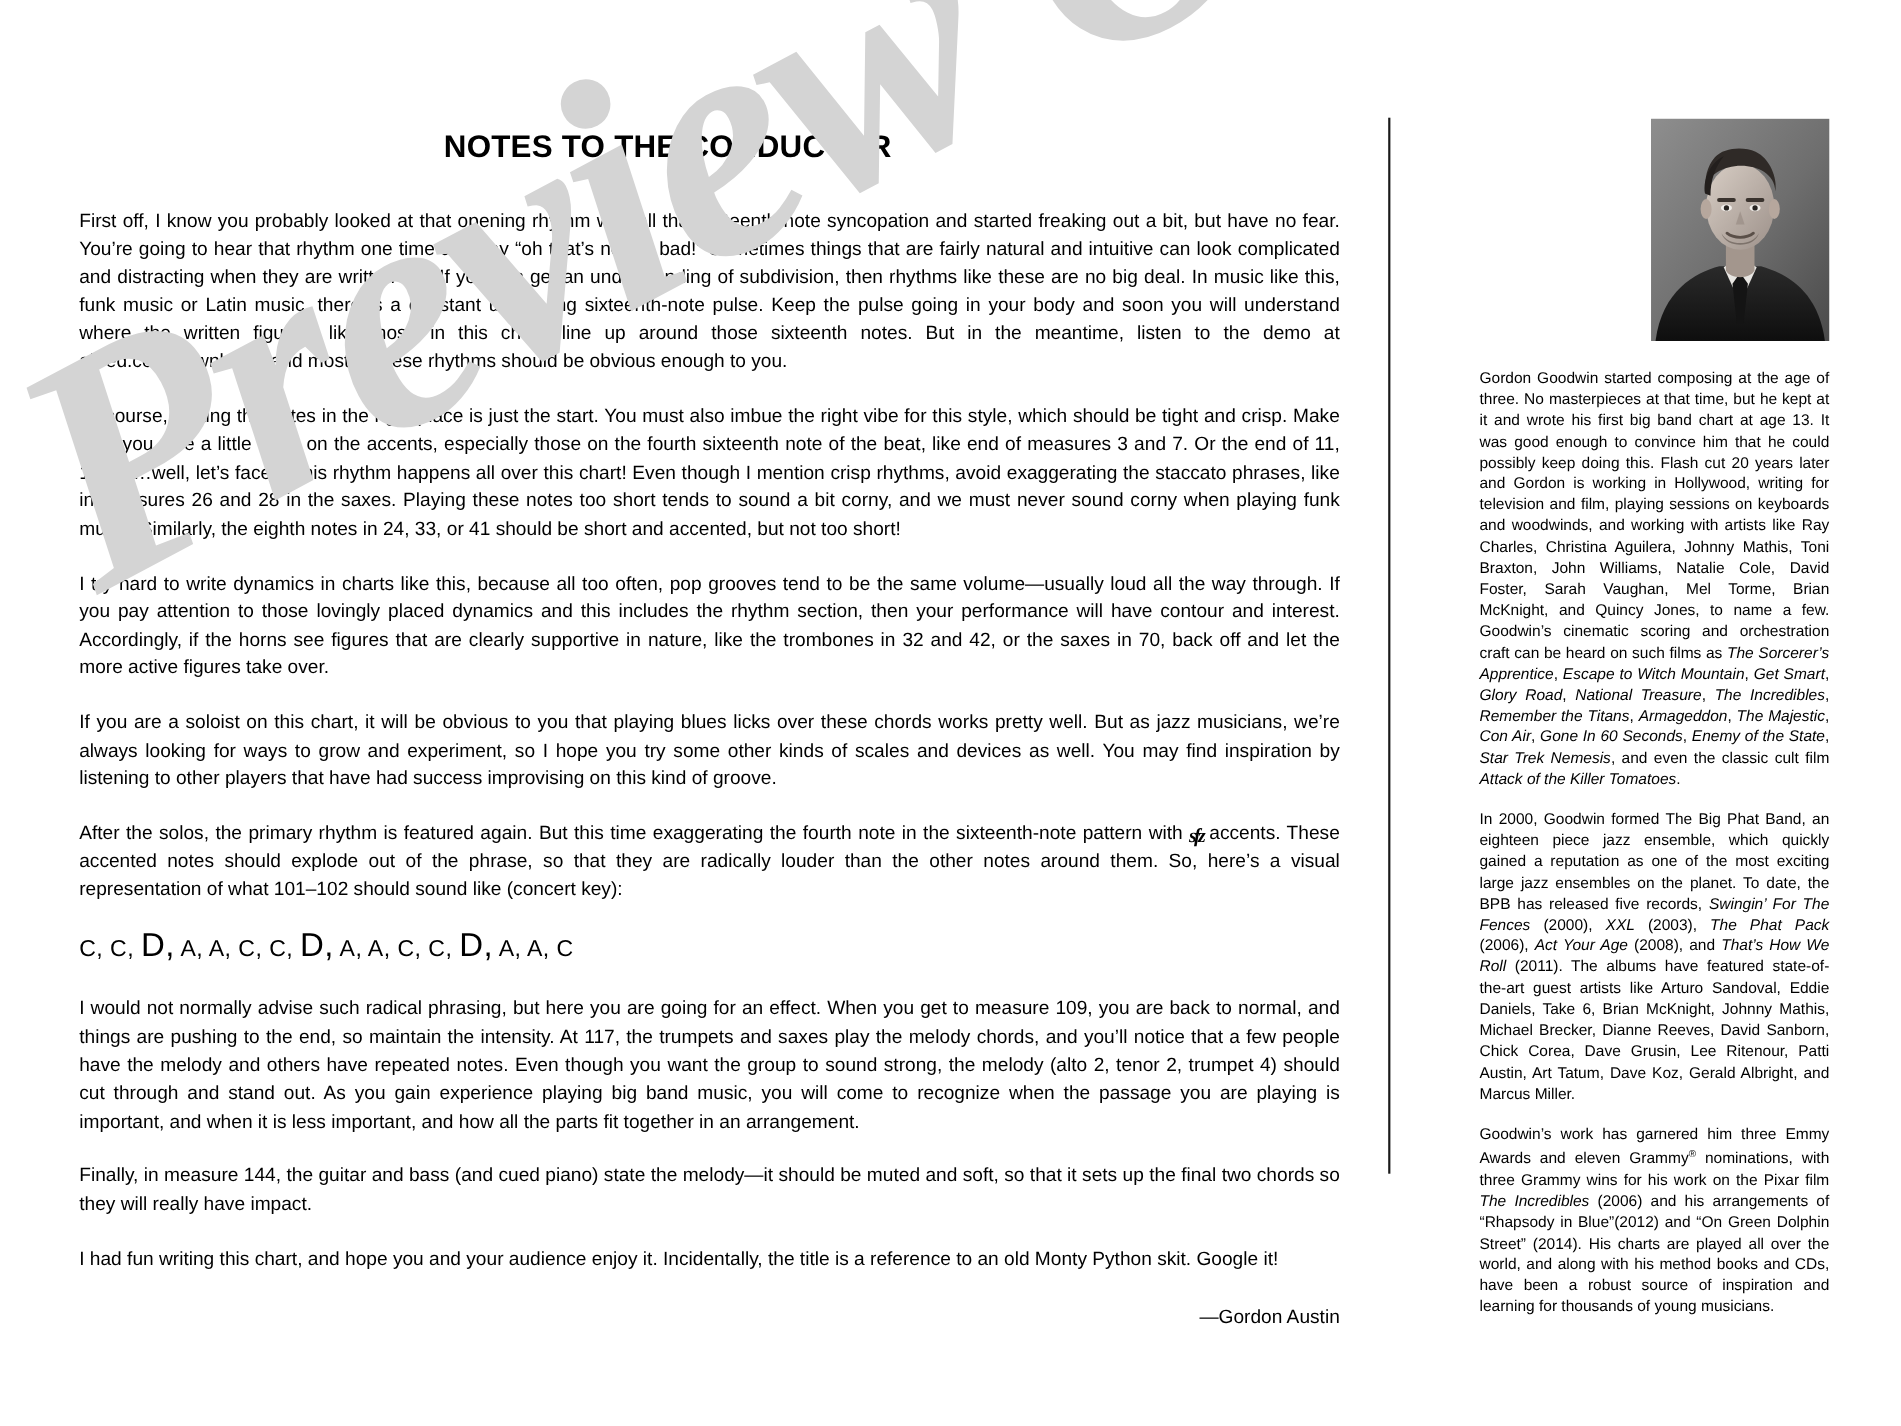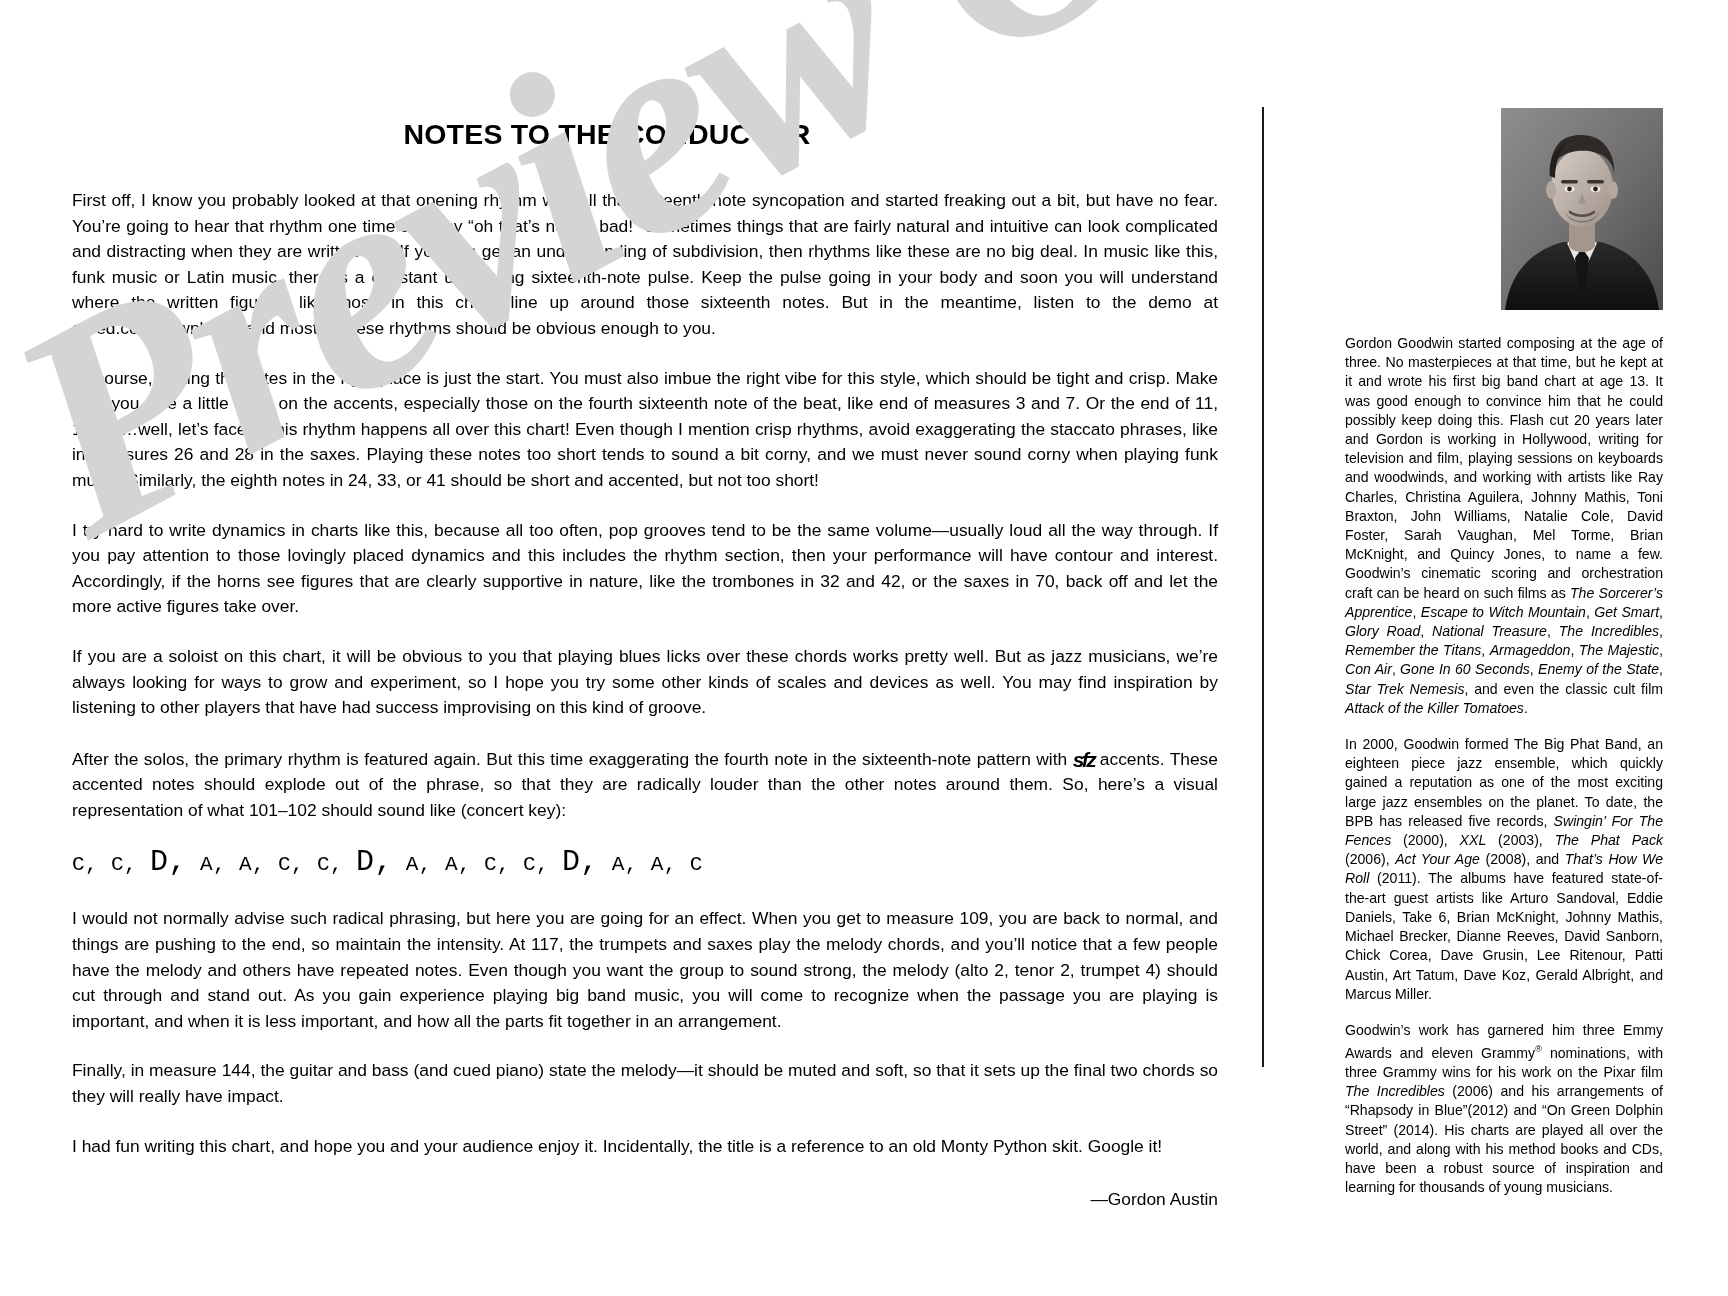--- a/index.html
+++ b/index.html
@@ -75,36 +75,36 @@
     font-size: 17.4px;
     line-height: 25.6px;
     text-align: justify;
     margin: 0 0 24px 0;
     width: 1146px;
     hyphens: none;
   }
   .body-p.last { margin-bottom: 0; }
 
   .chordline {
-    font-family: Liberation Mono, monospace;
+    font-family: Liberation Sans, sans-serif;
     font-size: 21px;
     line-height: 30px;
     letter-spacing: 0.4px;
     margin: 6px 0 26px 0;
   }
   .chordline .big {
     font-size: 30px;
     line-height: 30px;
   }
 
   .sfz {
-    font-family: Liberation Sans, sans-serif;
+    font-family: Liberation Serif, serif;
     font-style: italic;
     font-weight: bold;
-    font-size: 21px;
+    font-size: 18px;
     letter-spacing: -2.5px;
     display: inline-block;
     transform: translateY(2px);
   }
 
   .signature {
     font-family: "Liberation Sans", sans-serif;
     font-size: 17.4px;
     text-align: right;
     margin-top: 30px;

